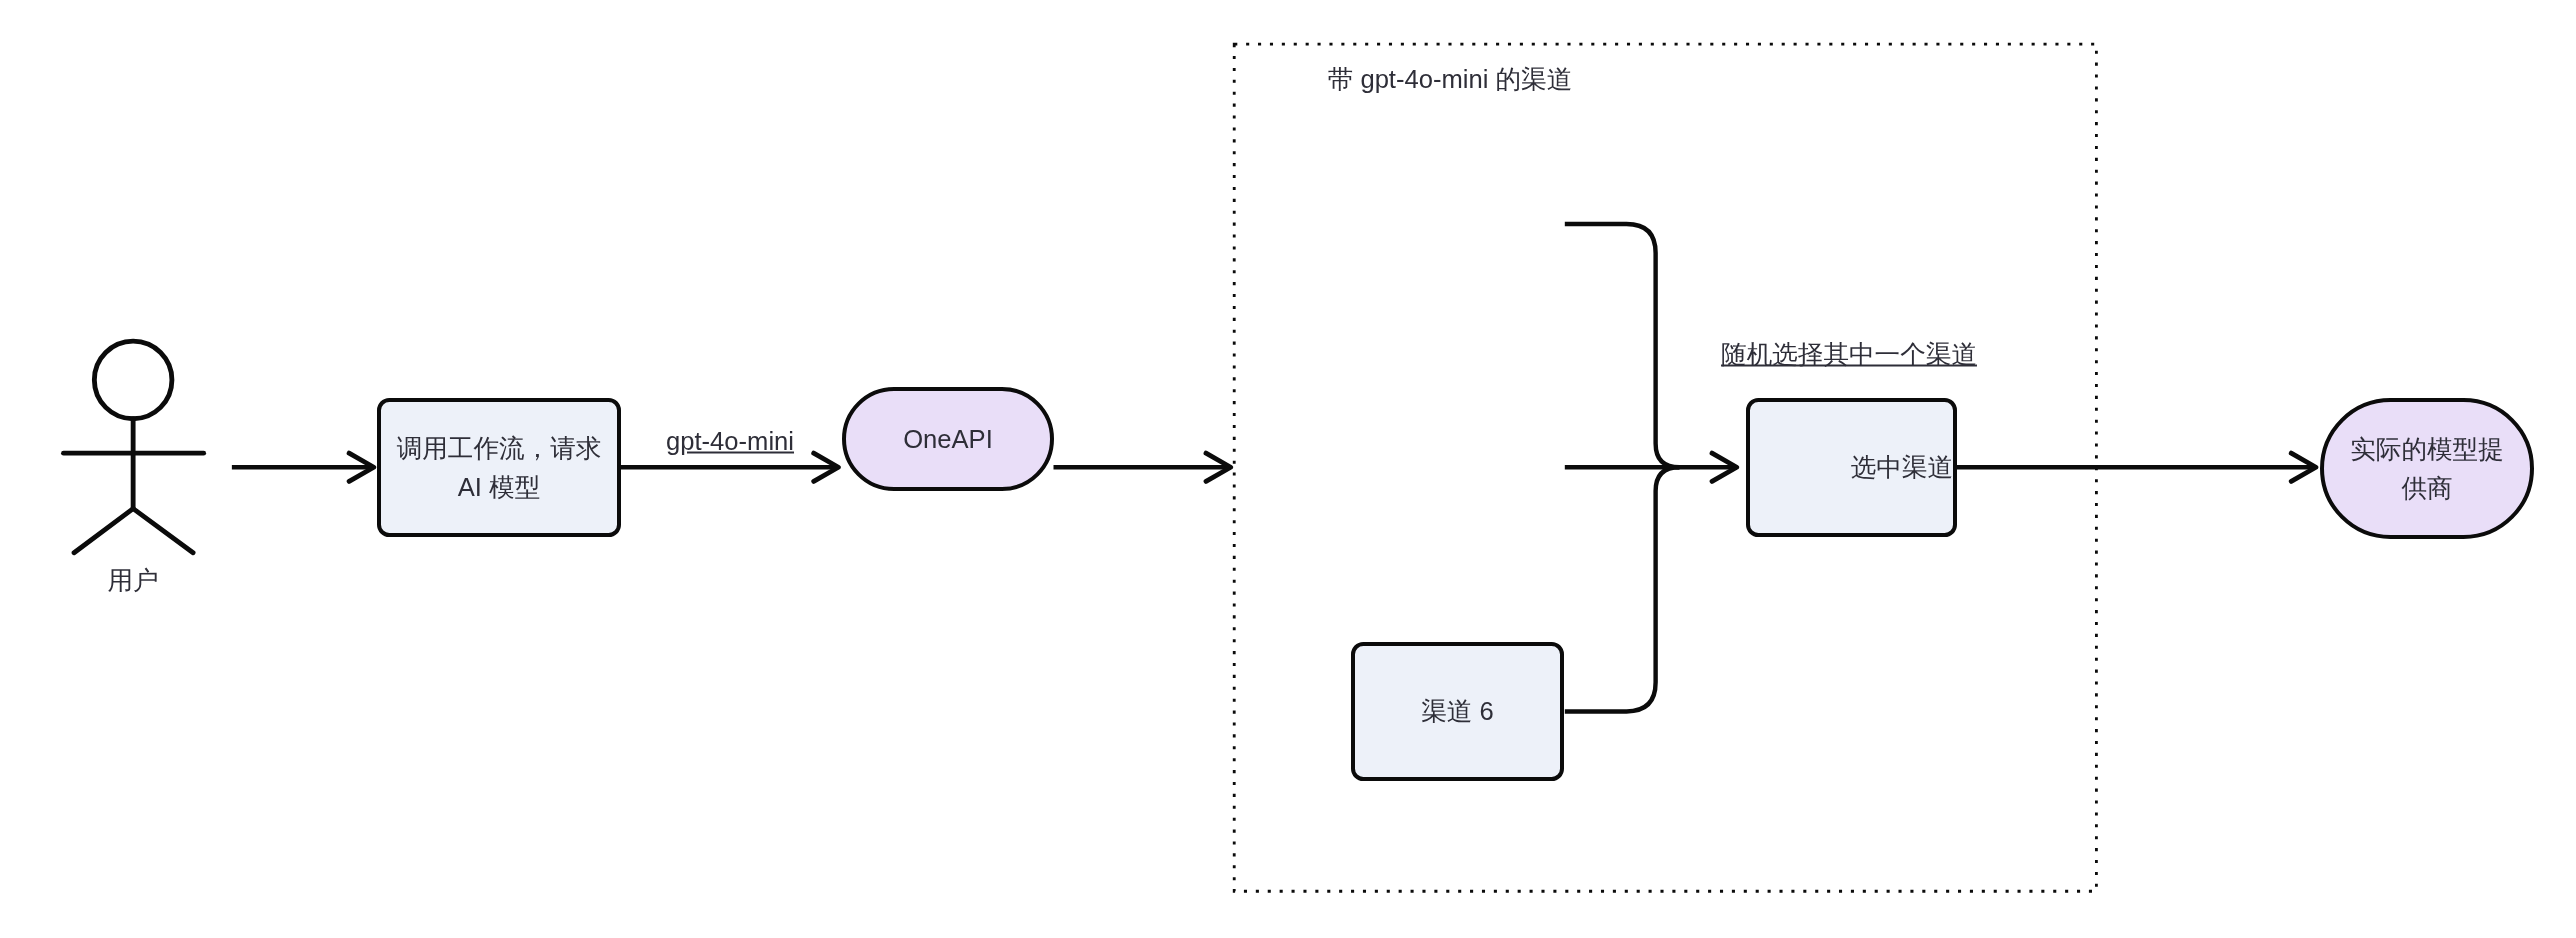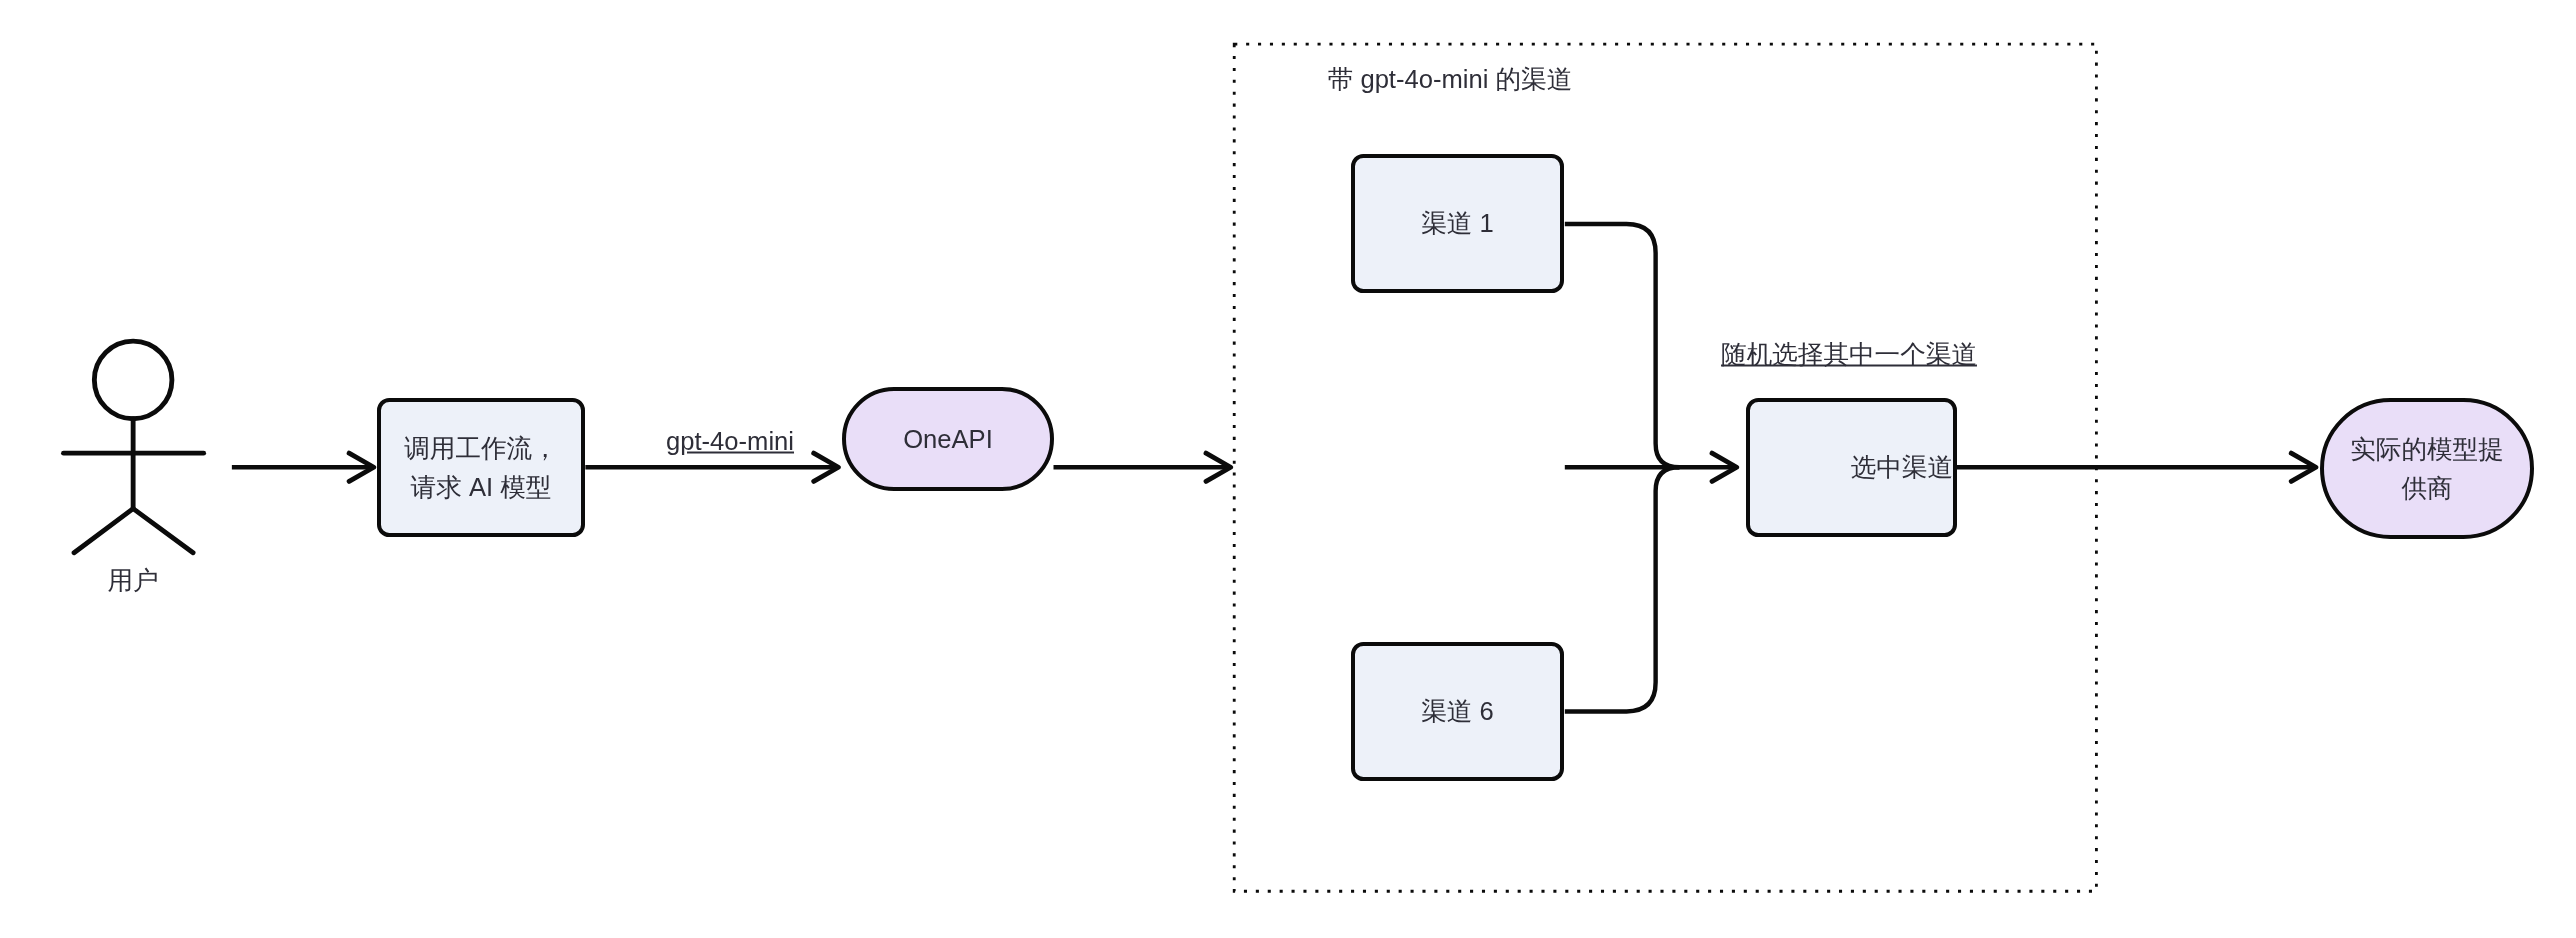--- a/index.html
+++ b/index.html
@@ -77,31 +77,28 @@
     </g>
   </svg>
 
   <div class="actor-label" style="left:133px;top:580px;">用户</div>
 
   <div class="subgraph-label" style="left:1439px;top:79px;">带 gpt-4o-mini 的渠道</div>
 
   <div class="edge-label" style="left:730px;top:441px;text-decoration:underline;">gpt-4o-mini</div>
   <div class="edge-label" style="left:1849px;top:354px;text-decoration:underline;">随机选择其中一个渠道</div>
 
-  <div class="node rect" style="left:377px;top:398px;width:208px;height:139px;padding:0 15px;">
+  <div class="node rect" style="left:377px;top:398px;width:244px;height:139px;padding:0 15px;">
     <span>调用工作流，请求 AI 模型</span>
   </div>
 
   <div class="node stadium" style="left:842px;top:387px;width:212px;height:104px;text-align:center;">
     <span>OneAPI</span>
   </div>
 
-  <div class="node rect" style="left:1351px;top:154px;width:213px;height:139px;">
-    <span>渠道 1</span>
-  </div>
 
 
   <div class="node rect" style="left:1351px;top:642px;width:213px;height:139px;">
     <span>渠道 6</span>
   </div>
 
   <div class="node rect" style="left:1746px;top:398px;width:211px;height:139px;justify-content:flex-end;">
     <span>选中渠道</span>
   </div>
 

